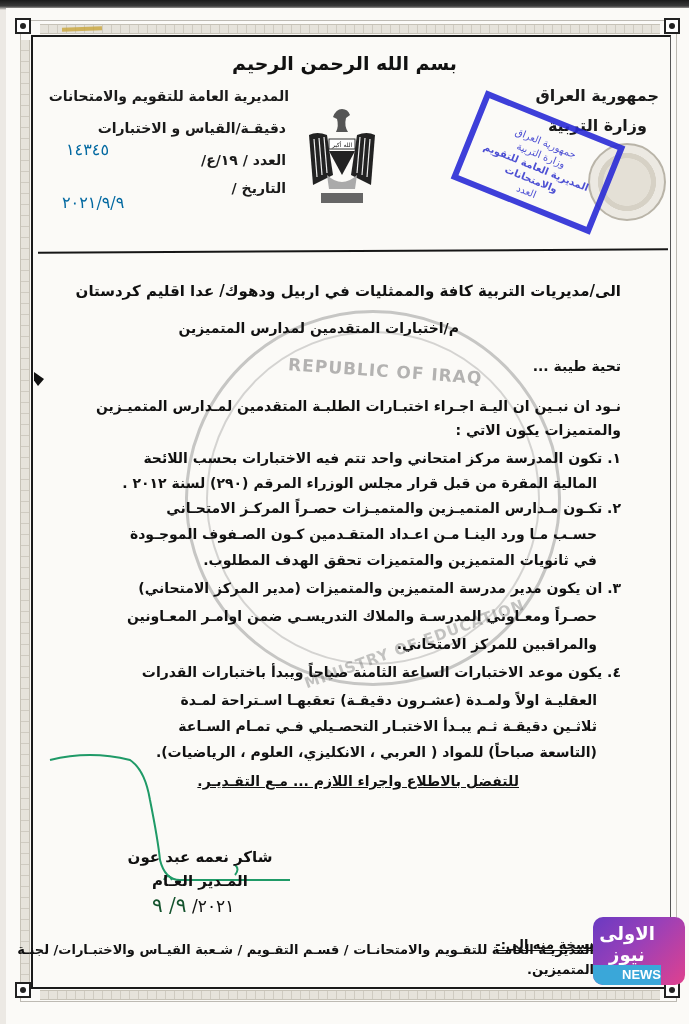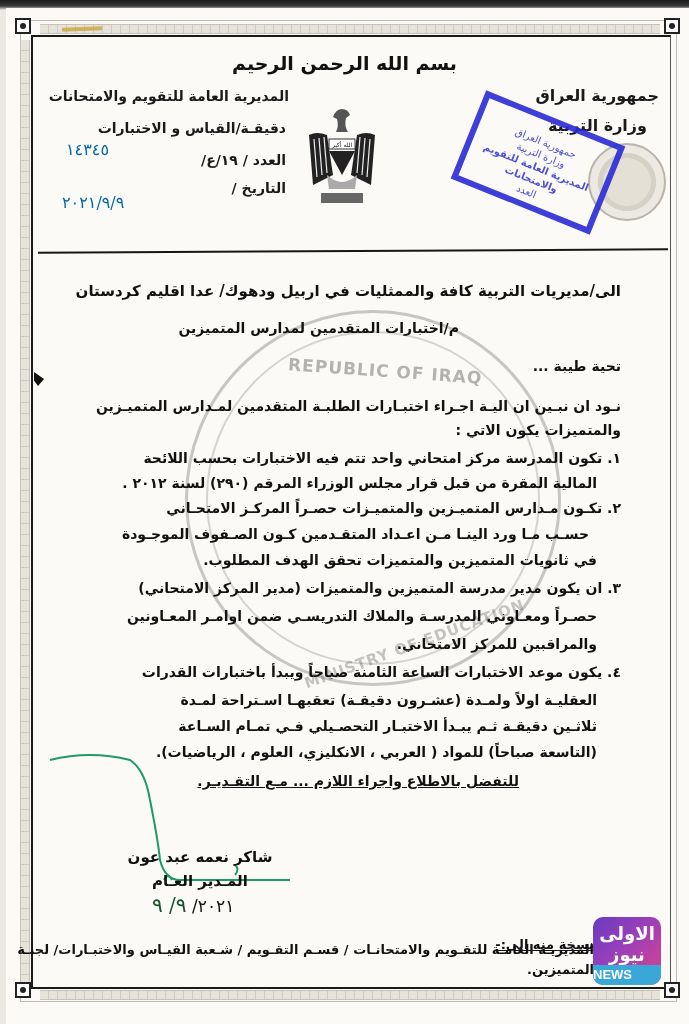--- a/index.html
+++ b/index.html
@@ -119,31 +119,31 @@
 
     .signature-path { position: absolute; left: 40px; top: 730px; }
     .signer { font-weight: bold; font-size: 15px; text-align: center; direction: rtl; }
     .sign-date { position: absolute; left: 152px; top: 893px; direction: ltr; font-size: 17px; }
     .sign-date .green { color: #14532d; font-family: "DejaVu Serif", serif; font-size: 20px; }
 
     .cc-label { font-weight: bold; font-size: 13px; text-decoration: underline; }
     .cc-line { font-weight: bold; font-size: 13px; }
 
     .news-badge {
-      position: absolute; left: 593px; top: 917px; width: 68px; height: 68px;
+      position: absolute; left: 593px; top: 917px; width: 92px; height: 68px;
       border-radius: 10px; overflow: hidden;
       background: linear-gradient(135deg, #6a3ac2 0%, #9a40b8 45%, #e0418e 100%);
     }
     .news-top {
       position: absolute; left: 0; top: 6px; width: 68px; text-align: center;
       color: #fff; font-weight: bold; font-size: 18px; direction: rtl;
     }
     .news-bottom {
       position: absolute; left: 0; bottom: 0; width: 68px; height: 20px;
-      background: #3aa7d9; color: #fff; text-align: left; font-weight: bold;
+      background: #3aa7d9; color: #fff; text-align: right; font-weight: bold;
       font-size: 13px; line-height: 20px; font-family: "Liberation Sans", sans-serif;
     }
   </style>
 </head>
 <body>
 
 <div class="top-shadow"></div>
 
 <div class="page"></div>
 
@@ -211,21 +211,21 @@
 <div class="txt body-line subject" style="right:230px; top:320px;">م/اختبارات المتقدمين لمدارس المتميزين</div>
 <div class="txt body-line" style="right:68px; top:358px;">تحية طيبة ...</div>
 
 <div class="txt body-line" style="right:68px; top:398px;">نـود ان نبـين ان اليـة اجـراء اختبـارات الطلبـة المتقدمين لمـدارس المتميـزين</div>
 <div class="txt body-line" style="right:68px; top:422px;">والمتميزات يكون الاتي :</div>
 
 <div class="txt body-line" style="right:68px; top:450px;">١. تكون المدرسة مركز امتحاني واحد تتم فيه الاختبارات بحسب اللائحة</div>
 <div class="txt body-line" style="right:92px; top:475px;">المالية المقرة من قبل قرار مجلس الوزراء المرقم (٢٩٠) لسنة ٢٠١٢ .</div>
 
 <div class="txt body-line" style="right:68px; top:500px;">٢. تكـون مـدارس المتميـزين والمتميـزات حصـراً المركـز الامتحـاني</div>
-<div class="txt body-line" style="right:100px; top:526px;">حسـب مـا ورد الينـا مـن اعـداد المتقـدمين كـون الصـفوف الموجـودة</div>
+<div class="txt body-line" style="right:92px; top:526px;">حسـب مـا ورد الينـا مـن اعـداد المتقـدمين كـون الصـفوف الموجـودة</div>
 <div class="txt body-line" style="right:92px; top:552px;">في ثانويات المتميزين والمتميزات تحقق الهدف المطلوب.</div>
 
 <div class="txt body-line" style="right:68px; top:580px;">٣. ان يكون مدير مدرسة المتميزين والمتميزات (مدير المركز الامتحاني)</div>
 <div class="txt body-line" style="right:92px; top:608px;">حصـراً ومعـاوني المدرسـة والملاك التدريسـي ضمن اوامـر المعـاونين</div>
 <div class="txt body-line" style="right:92px; top:636px;">والمراقبين للمركز الامتحاني.</div>
 
 <div class="txt body-line" style="right:68px; top:664px;">٤. يكون موعد الاختبارات الساعة الثامنة صباحاً ويبدأ باختبارات القدرات</div>
 <div class="txt body-line" style="right:92px; top:692px;">العقليـة اولاً ولمـدة (عشـرون دقيقـة) تعقبهـا اسـتراحة لمـدة</div>
 <div class="txt body-line" style="right:92px; top:718px;">ثلاثـين دقيقـة ثـم يبـدأ الاختبـار التحصـيلي فـي تمـام السـاعة</div>
 <div class="txt body-line" style="right:92px; top:744px;">(التاسعة صباحاً) للمواد ( العربي ، الانكليزي، العلوم ، الرياضيات).</div>

